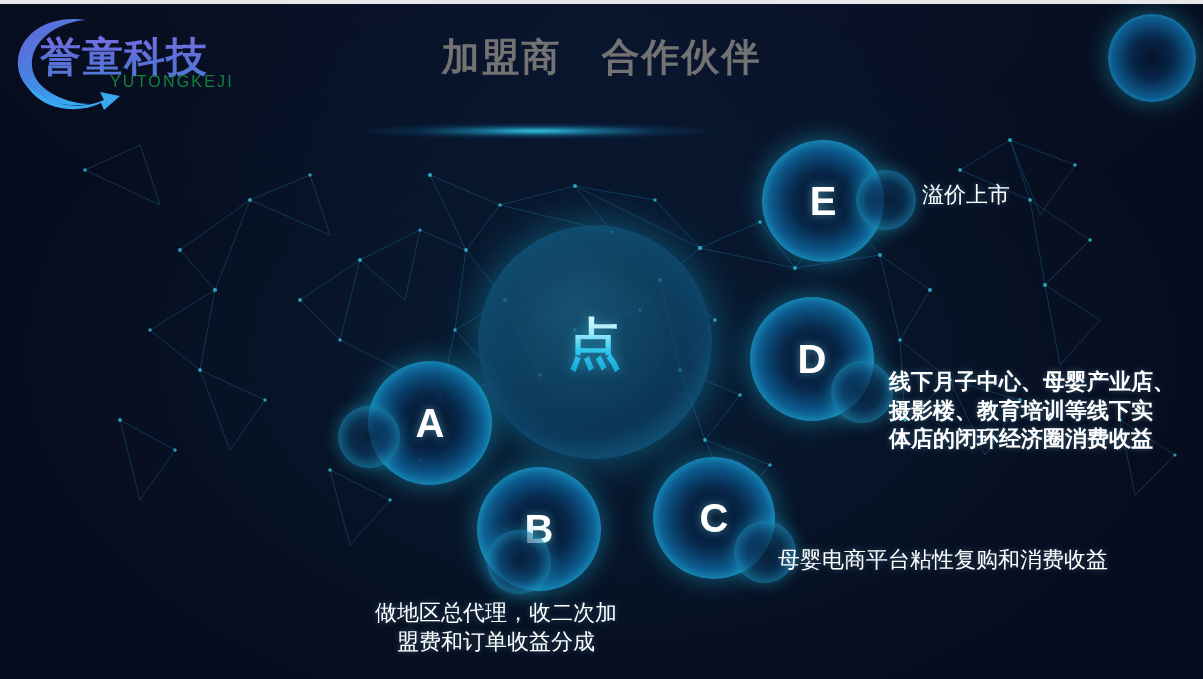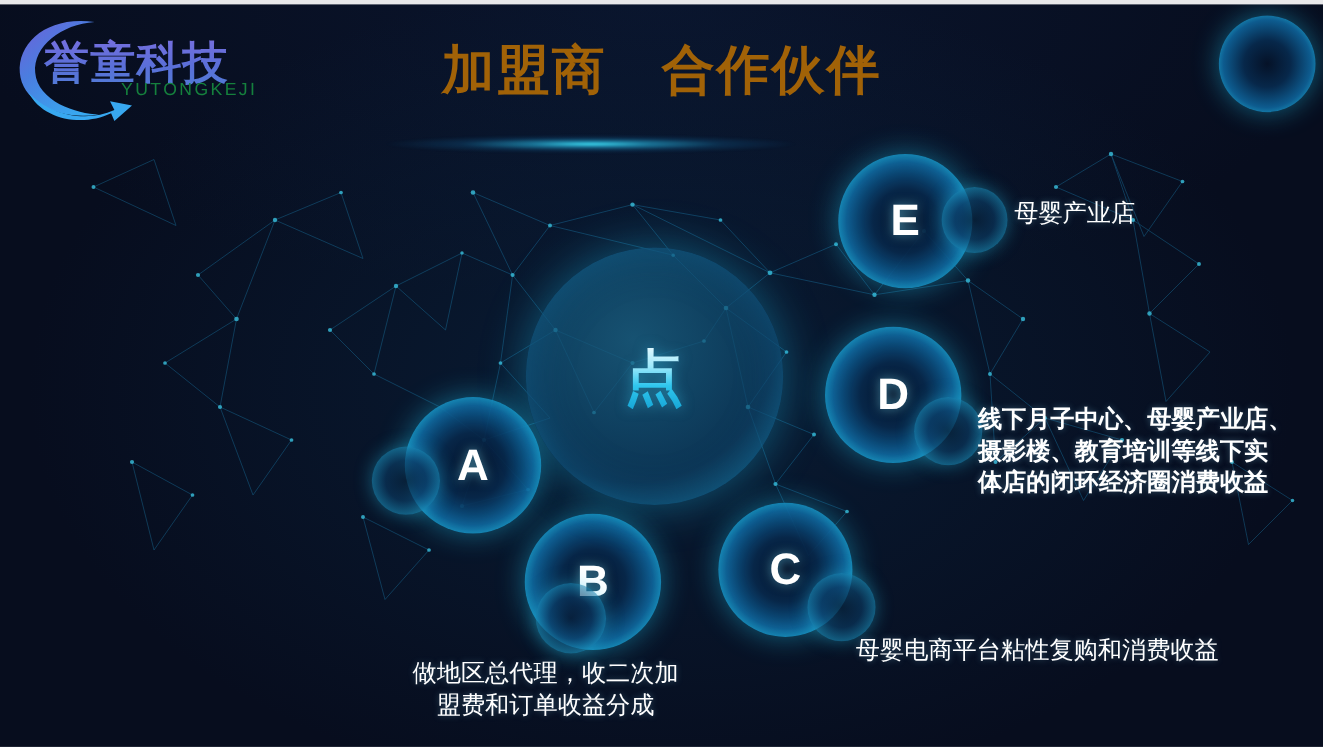--- a/index.html
+++ b/index.html
@@ -41,21 +41,21 @@
     font-size:16px;letter-spacing:2.2px;color:#15803d;
     font-family:"Liberation Sans",sans-serif;white-space:nowrap;
   }
 
   
   .title{
     position:absolute;left:0;top:32px;width:1203px;text-align:center;
     z-index:40;
   }
   .title span{
-    font-size:48px;font-weight:bold;color:#a16207;letter-spacing:2px;
+    font-size:38px;font-weight:bold;color:#737373;letter-spacing:2px;
     font-family:"DejaVu Sans","Liberation Sans",sans-serif;
   }
   .divider{
     position:absolute;left:287px;top:120px;width:500px;height:22px;z-index:30;
     background:radial-gradient(ellipse 50% 50% at 50% 50%,
       rgba(64,232,255,.95) 0%,
       rgba(40,190,235,.55) 22%,
       rgba(20,120,180,.22) 48%,
       rgba(10,60,110,0) 75%);
     filter:blur(1.2px);
@@ -138,21 +138,21 @@
 
   
   .cap{
     position:absolute;z-index:35;color:#ffffff;
     font-family:"DejaVu Sans","Liberation Sans",sans-serif;
     line-height:1.32;white-space:pre-line;
     text-shadow:0 0 6px rgba(140,220,255,.35);
   }
   .cap-a{left:58px;top:420px;width:330px;font-size:22px;text-align:left;}
   .cap-b{left:336px;top:598px;width:320px;font-size:22px;text-align:center;}
-  .cap-c{left:778px;top:545px;width:420px;font-size:22px;text-align:left;margin-top:32px;}
+  .cap-c{left:778px;top:545px;width:420px;font-size:22px;text-align:left;}
   .cap-d{left:889px;top:368px;width:320px;font-size:22px;font-weight:bold;text-align:left;line-height:1.30;}
   .cap-e{left:922px;top:180px;width:260px;font-size:22px;text-align:left;}
 </style>
 </head>
 <body>
 
 <div id="slide">
 
   <div class="bg-vignette"></div>
 
@@ -301,16 +301,16 @@
     <div class="letter" style="font-size:40px;">D</div>
   </div>
   <div class="cap cap-d">线下月子中心、母婴产业店、
 摄影楼、教育培训等线下实
 体店的闭环经济圈消费收益</div>
 
   <div class="mini" style="left:856px;top:170px;width:60px;height:60px;"></div>
   <div class="bubble" style="left:762px;top:140px;width:122px;height:122px;">
     <div class="letter" style="font-size:40px;">E</div>
   </div>
-  <div class="cap cap-e">母婴产业店</div>
+  <div class="cap cap-e">溢价上市</div>
 
   <div class="top-strip"></div>
 </div>
 
 </body></html>

